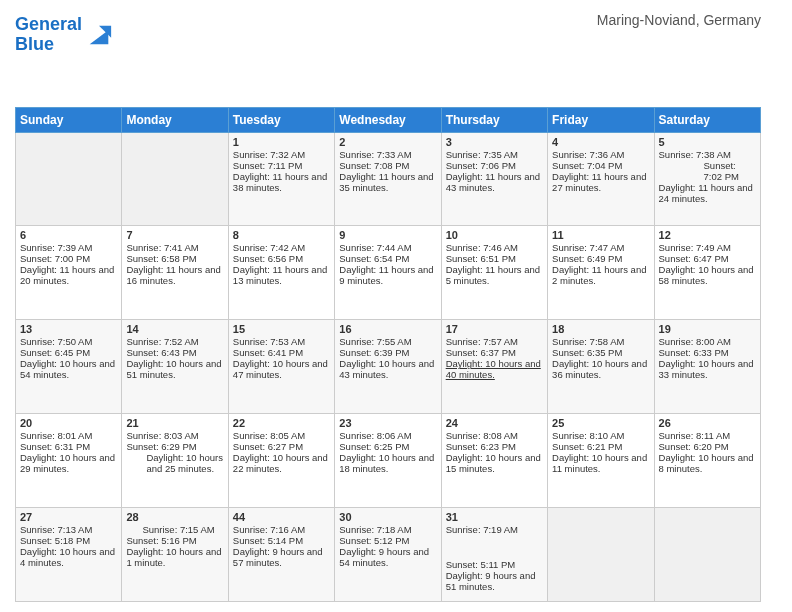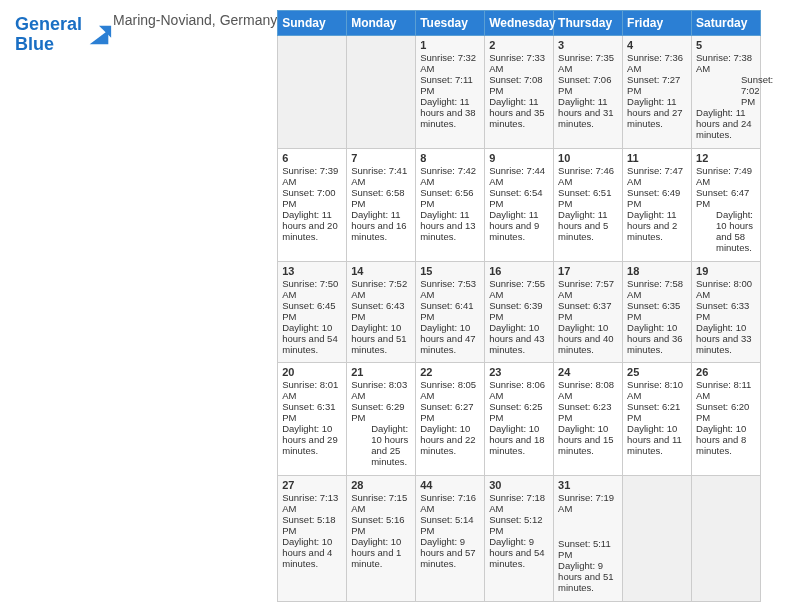--- a/index.html
+++ b/index.html
@@ -8,21 +8,22 @@
       background: #fff;
       width: 792px;
       height: 612px;
       overflow: hidden;
     }
     .page {
       width: 776px;
       height: 612px;
       padding: 10px 15px;
       display: flex;
-      flex-direction: row;
+      flex-direction: column;
+      gap: 44px;
     }
     .header {
       display: flex;
       justify-content: space-between;
       align-items: flex-start;
       margin-bottom: 8px;
     }
     .logo {
       display: flex;
       align-items: center;
@@ -143,26 +144,26 @@
           <td>
             <span class="day-number">2</span>
             <span style="display: block;">Sunrise: 7:33 AM</span>
             <span style="display: block;">Sunset: 7:08 PM</span>
             <span style="display: block;">Daylight: 11 hours and 35 minutes.</span>
           </td>
           <td>
             <span class="day-number">3</span>
             <span style="display: block;">Sunrise: 7:35 AM</span>
             <span style="display: block;">Sunset: 7:06 PM</span>
-            <span style="display: block;">Daylight: 11 hours and 31 minutes.</span>
+            <span style="display: block;">Daylight: 11 hours and 43 minutes.</span>
           </td>
           <td>
             <span class="day-number">4</span>
             <span style="display: block;">Sunrise: 7:36 AM</span>
-            <span style="display: block;">Sunset: 7:27 PM</span>
+            <span style="display: block;">Sunset: 7:04 PM</span>
             <span style="display: block;">Daylight: 11 hours and 27 minutes.</span>
           </td>
           <td>
             <span class="day-number">5</span>
             <span style="display: block;">Sunrise: 7:38 AM</span>
             <span style="display: block; margin-left: 45px;">Sunset: 7:02 PM</span>
             <span style="display: block;">Daylight: 11 hours and 24 minutes.</span>
           </td>
         </tr>
         <tr>
@@ -199,21 +200,21 @@
           <td>
             <span class="day-number">11</span>
             <span style="display: block;">Sunrise: 7:47 AM</span>
             <span style="display: block;">Sunset: 6:49 PM</span>
             <span style="display: block;">Daylight: 11 hours and 2 minutes.</span>
           </td>
           <td>
             <span class="day-number">12</span>
             <span style="display: block;">Sunrise: 7:49 AM</span>
             <span style="display: block;">Sunset: 6:47 PM</span>
-            <span style="display: block; margin-left: 20px;">Daylight: 10 hours and 58 minutes.</span>
+            <span style="display: block;">Daylight: 10 hours and 58 minutes.</span>
           </td>
         </tr>
         <tr>
           <td>
             <span class="day-number">13</span>
             <span style="display: block;">Sunrise: 7:50 AM</span>
             <span style="display: block;">Sunset: 6:45 PM</span>
             <span style="display: block;">Daylight: 10 hours and 54 minutes.</span>
           </td>
           <td>
@@ -231,21 +232,21 @@
           <td>
             <span class="day-number">16</span>
             <span style="display: block;">Sunrise: 7:55 AM</span>
             <span style="display: block;">Sunset: 6:39 PM</span>
             <span style="display: block;">Daylight: 10 hours and 43 minutes.</span>
           </td>
           <td>
             <span class="day-number">17</span>
             <span style="display: block;">Sunrise: 7:57 AM</span>
             <span style="display: block;">Sunset: 6:37 PM</span>
-            <span style="display: block;">Daylight: 10 hours and 40 minutes.</span>
+            <span style="display: block; text-decoration: underline;">Daylight: 10 hours and 40 minutes.</span>
           </td>
           <td>
             <span class="day-number">18</span>
             <span style="display: block;">Sunrise: 7:58 AM</span>
             <span style="display: block;">Sunset: 6:35 PM</span>
             <span style="display: block;">Daylight: 10 hours and 36 minutes.</span>
           </td>
           <td>
             <span class="day-number">19</span>
             <span style="display: block;">Sunrise: 8:00 AM</span>
@@ -299,21 +300,21 @@
         </tr>
         <tr>
           <td>
             <span class="day-number">27</span>
             <span style="display: block;">Sunrise: 7:13 AM</span>
             <span style="display: block;">Sunset: 5:18 PM</span>
             <span style="display: block;">Daylight: 10 hours and 4 minutes.</span>
           </td>
           <td>
             <span class="day-number">28</span>
-            <span style="display: block;">Sunrise: 7:15 AM</span>
+            <span style="display: block; margin-left: 16px;">Sunrise: 7:15 AM</span>
             <span style="display: block;">Sunset: 5:16 PM</span>
             <span style="display: block;">Daylight: 10 hours and 1 minute.</span>
           </td>
           <td>
             <span class="day-number">44</span>
             <span style="display: block;">Sunrise: 7:16 AM</span>
             <span style="display: block;">Sunset: 5:14 PM</span>
             <span style="display: block;">Daylight: 9 hours and 57 minutes.</span>
           </td>
           <td>

